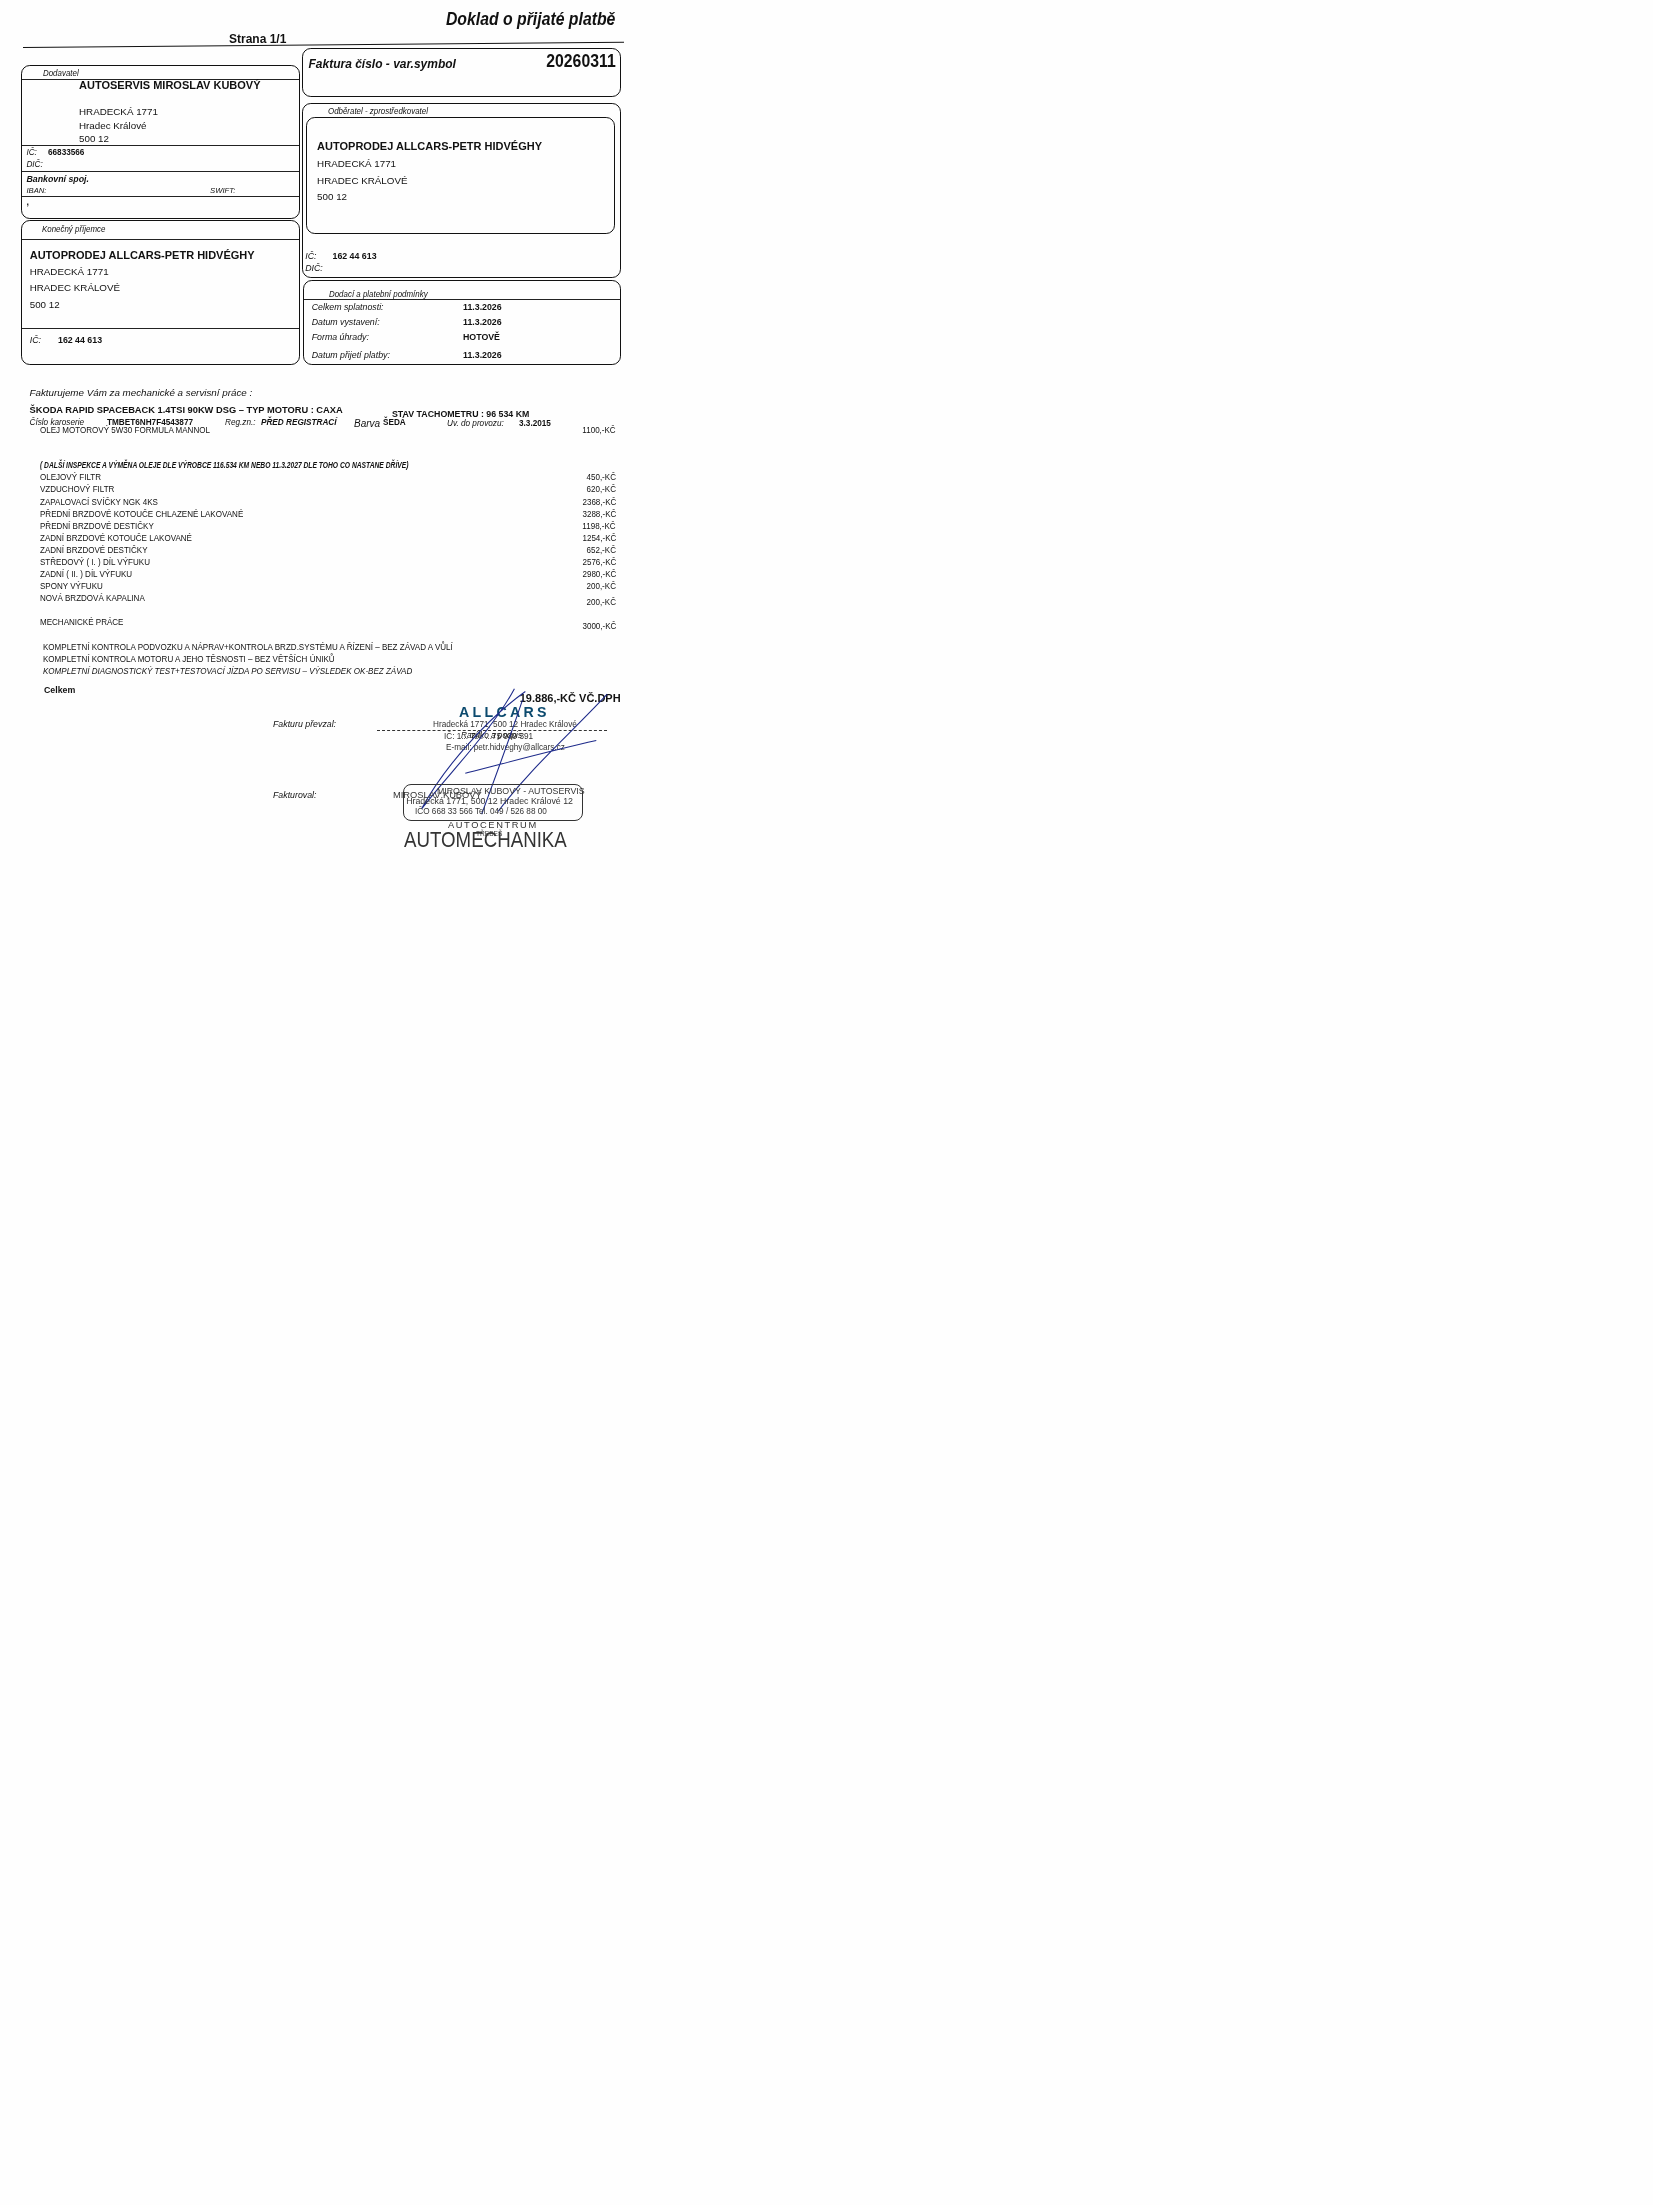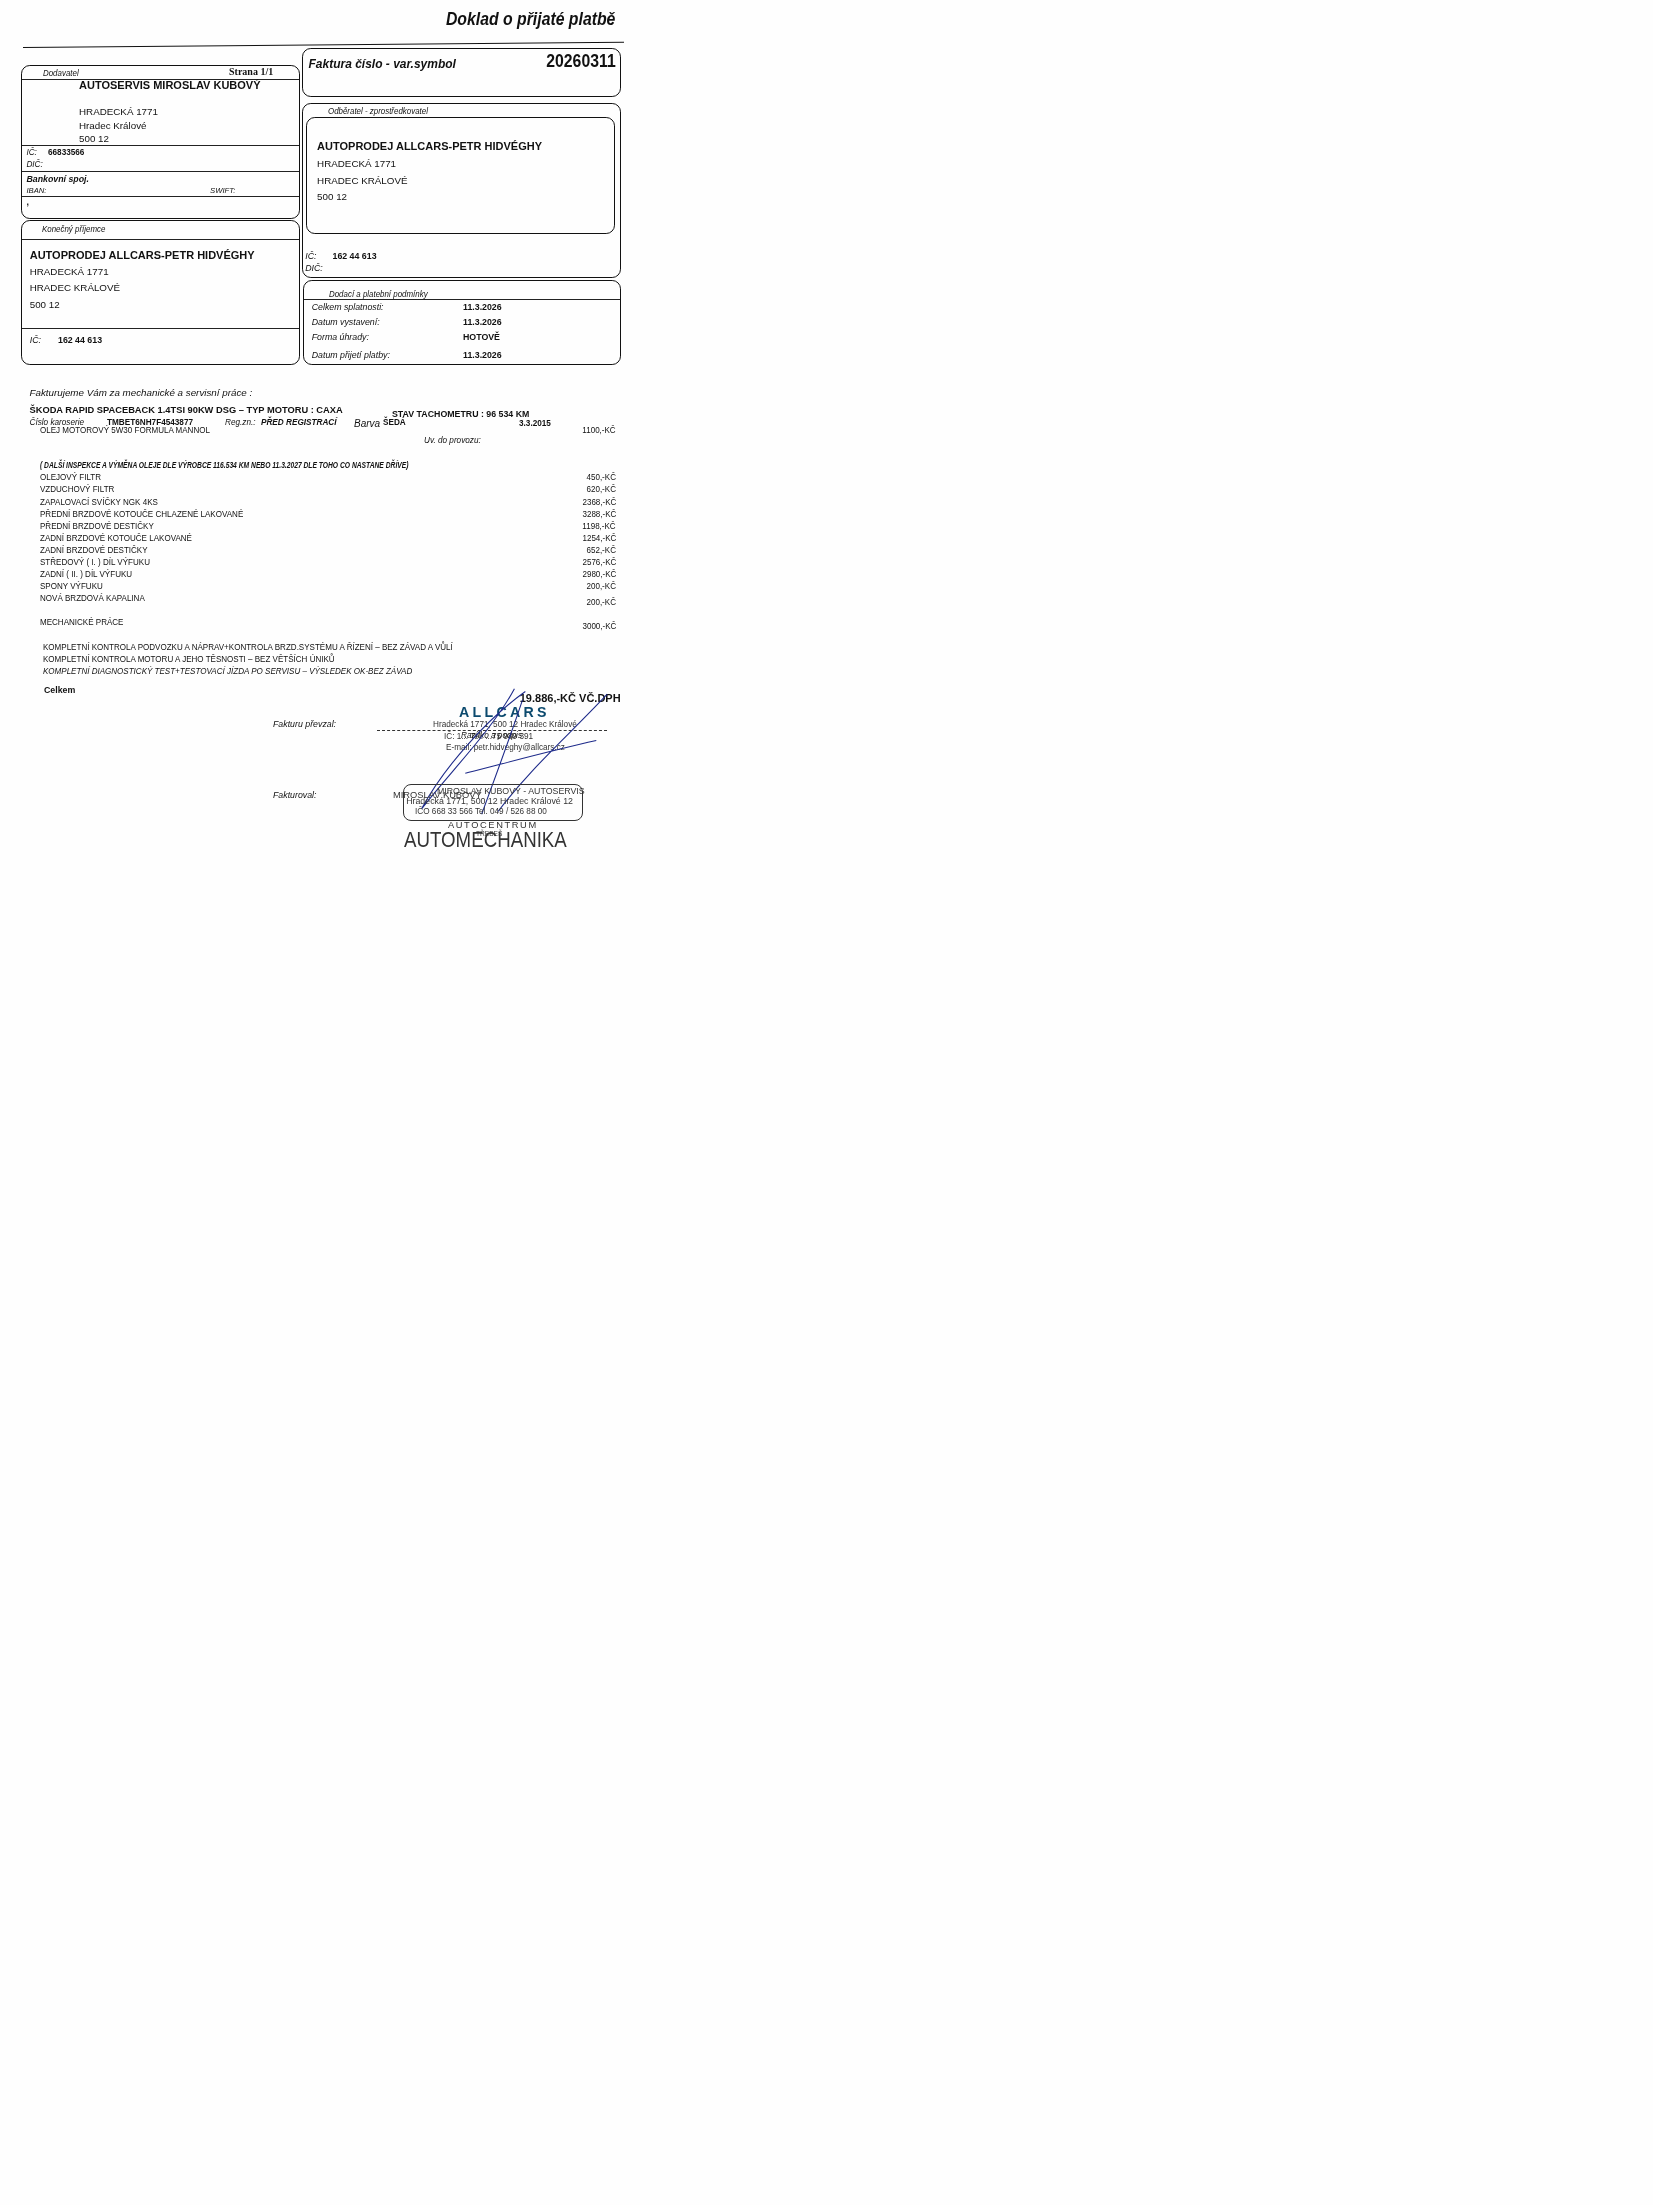--- a/index.html
+++ b/index.html
@@ -20,21 +20,21 @@
   .item-row .price { position:absolute; right:0; top:0; transform:scaleX(0.82); transform-origin:right; white-space:nowrap; }
   .dots { border-top:1.1px dashed #333; }
   .stamp { color:#333; }
   .sig { stroke:#1d2a8a; fill:none; stroke-width:2; }
 </style>
 </head>
 <body>
 
 <div class="abs title">Doklad o přijaté platbě</div>
 <div class="abs hr-top"></div>
-<div class="abs bold" style="left:229px;top:66px;font-size:10px;font-family:Liberation Serif, serif;">Strana 1/1</div>
+<div class="abs bold" style="left:229px;top:32px;font-size:12px;">Strana 1/1</div>
 
 <div class="box" style="left:302px;top:48px;width:317px;height:47px;">
   <div class="abs bold it" style="left:5.5px;top:7.7px;font-size:12px;">Faktura číslo - var.symbol</div>
   <div class="abs bold" style="right:4.4px;top:1.1px;font-size:18.6px;transform:scaleX(0.85);transform-origin:right;">20260311</div>
 </div>
 
 <div class="box" style="left:21px;top:65px;width:277px;height:152px;">
   <div class="abs" style="left:21px;top:2.2px;"><span class="cap">Dodavatel</span></div>
   <div class="line" style="top:13px;"></div>
   <div class="abs bold big" style="left:57px;top:13px;">AUTOSERVIS MIROSLAV KUBOVÝ</div>
@@ -93,21 +93,21 @@
 
 <div class="abs it" style="left:29.5px;top:387px;font-size:9.8px;">Fakturujeme Vám za mechanické a servisní práce :</div>
 <div class="abs bold" style="left:29.5px;top:405px;font-size:9.3px;">ŠKODA RAPID SPACEBACK 1.4TSI 90KW DSG – TYP MOTORU : CAXA</div>
 <div class="abs bold" style="left:392px;top:409px;font-size:8.8px;">STAV TACHOMETRU : 96 534 KM</div>
 <div class="abs it" style="left:29.5px;top:418px;font-size:8.2px;">Číslo karoserie</div>
 <div class="abs bold" style="left:107px;top:418px;font-size:8.2px;">TMBET6NH7F4543877</div>
 <div class="abs it" style="left:225px;top:418px;font-size:8.2px;">Reg.zn.:</div>
 <div class="abs bold it" style="left:261px;top:418px;font-size:8.2px;">PŘED REGISTRACÍ</div>
 <div class="abs it" style="left:354px;top:418px;font-size:10px;text-align:center;">Barva</div>
 <div class="abs bold" style="left:383px;top:418px;font-size:8.2px;">ŠEDÁ</div>
-<div class="abs it" style="left:424px;top:419px;font-size:8.2px;margin-top:17px;">Uv. do provozu:</div>
+<div class="abs it" style="left:447px;top:419px;font-size:8.2px;">Uv. do provozu:</div>
 <div class="abs bold" style="left:519px;top:419px;font-size:8.2px;">3.3.2015</div>
 
 <div>
   <div class="item-row" style="top:424px;"><span class="cond">OLEJ MOTOROVÝ 5W30 FORMULA MANNOL</span><span class="price">1100,-KČ</span></div>
   <div class="item-row bold it" style="top:461px;font-size:8.2px;"><span class="cond">( DALŠÍ INSPEKCE A VÝMĚNA OLEJE DLE VÝROBCE 116.534 KM NEBO 11.3.2027 DLE TOHO CO NASTANE DŘÍVE)</span></div>
   <div class="item-row" style="top:471px;"><span class="cond">OLEJOVÝ FILTR</span><span class="price">450,-KČ</span></div>
   <div class="item-row" style="top:483px;"><span class="cond">VZDUCHOVÝ FILTR</span><span class="price">620,-KČ</span></div>
   <div class="item-row" style="top:496px;"><span class="cond">ZAPALOVACÍ SVÍČKY NGK 4KS</span><span class="price">2368,-KČ</span></div>
   <div class="item-row" style="top:508px;"><span class="cond">PŘEDNÍ BRZDOVÉ KOTOUČE CHLAZENÉ LAKOVANÉ</span><span class="price">3288,-KČ</span></div>
   <div class="item-row" style="top:520px;"><span class="cond">PŘEDNÍ BRZDOVÉ DESTIČKY</span><span class="price">1198,-KČ</span></div>

